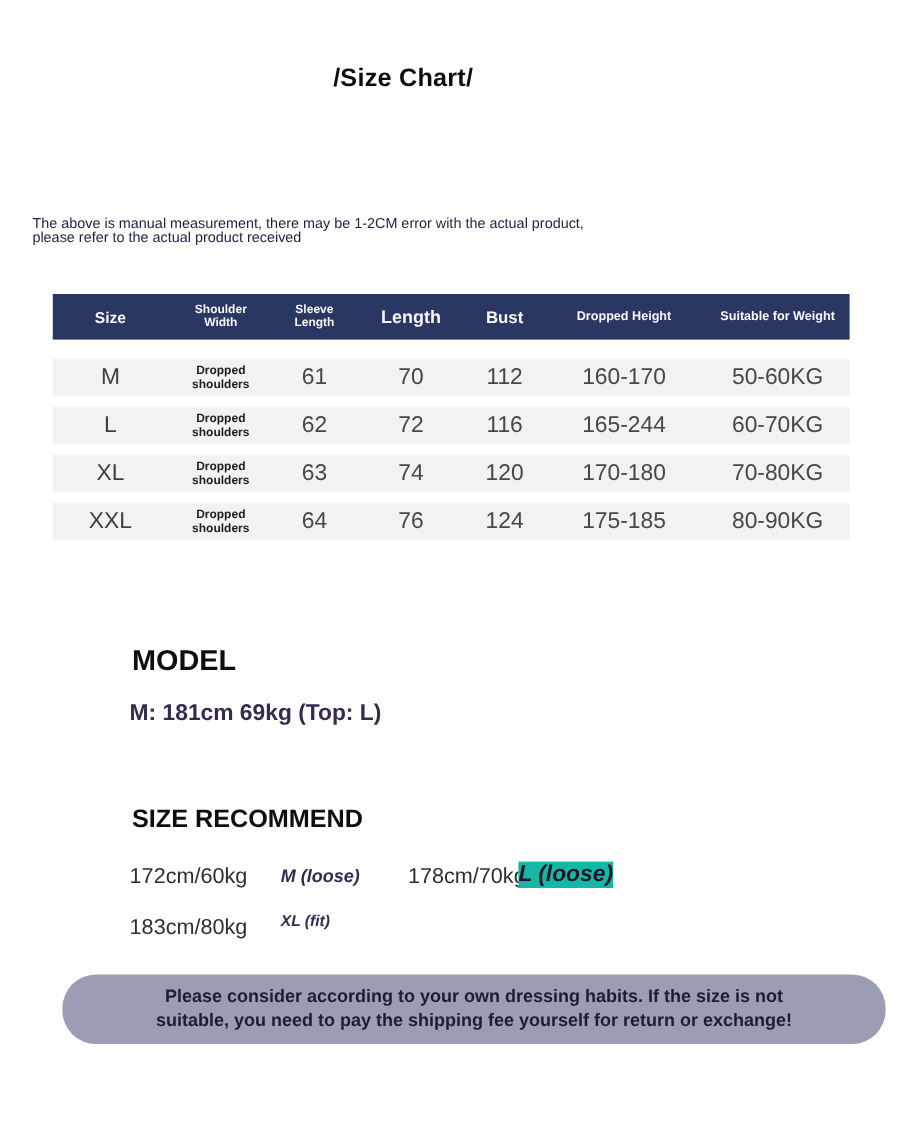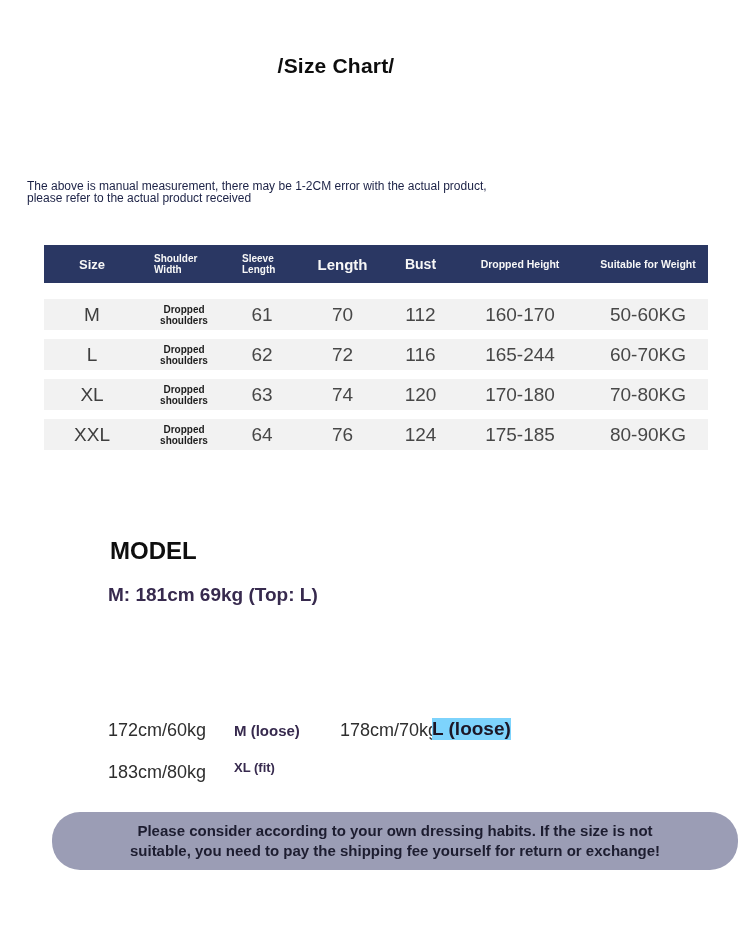--- a/index.html
+++ b/index.html
@@ -48,20 +48,21 @@
     display: flex;
     height: 38px;
     background: #2a3763;
     color: #f7f7f7;
     margin-bottom: 16px;
   }
   .th {
     display: flex;
     align-items: center;
     justify-content: center;
+    text-align: center;
     font-weight: bold;
     line-height: 11px;
   }
   .tr {
     display: flex;
     height: 31px;
     background: #f2f2f2;
     margin-bottom: 9px;
   }
   .td {
@@ -113,25 +114,26 @@
   .rec-spec {
     position: absolute;
     font-size: 18px;
     font-weight: 400;
     color: #2e2e2e;
   }
   .rec-size {
     position: absolute;
     font-weight: bold;
     color: #372a4e;
+    font-style: italic;
   }
   .spec-1 { top: 720px; left: 108px; }
   .size-1 { top: 722px; left: 234px; font-size: 15px; }
   .spec-2 { top: 720px; left: 340px; }
-  .size-2 { top: 718px; left: 432px; font-size: 19px; color: #1c1626; background: #7dd3fc; }
+  .size-2 { top: 718px; left: 432px; font-size: 19px; color: #1c1626; background: #14b8a6; }
   .spec-3 { top: 762px; left: 108px; }
   .size-3 { top: 760px; left: 234px; font-size: 13px; }
   
   .notice {
     position: absolute;
     top: 812px; left: 52px;
     width: 686px;
     height: 58px;
     background: #9b9db5;
     display: flex;
@@ -209,20 +211,21 @@
       <div class="td c3">76</div>
       <div class="td c4">124</div>
       <div class="td c5">175-185</div>
       <div class="td c6">80-90KG</div>
     </div>
   </div>
 
   <div class="model-heading">MODEL</div>
   <div class="model-info">M: 181cm 69kg (Top: L)</div>
 
+  <div class="recommend-heading">SIZE RECOMMEND</div>
 
   <div class="rec-spec spec-1">172cm/60kg</div>
   <div class="rec-size size-1">M (loose)</div>
 
   <div class="rec-spec spec-2">178cm/70kg</div>
   <div class="rec-size size-2">L (loose)</div>
 
   <div class="rec-spec spec-3">183cm/80kg</div>
   <div class="rec-size size-3">XL (fit)</div>
 

